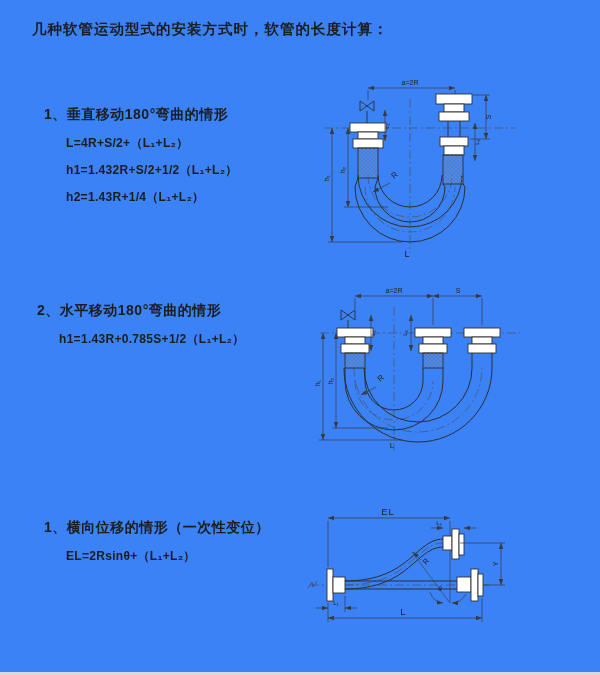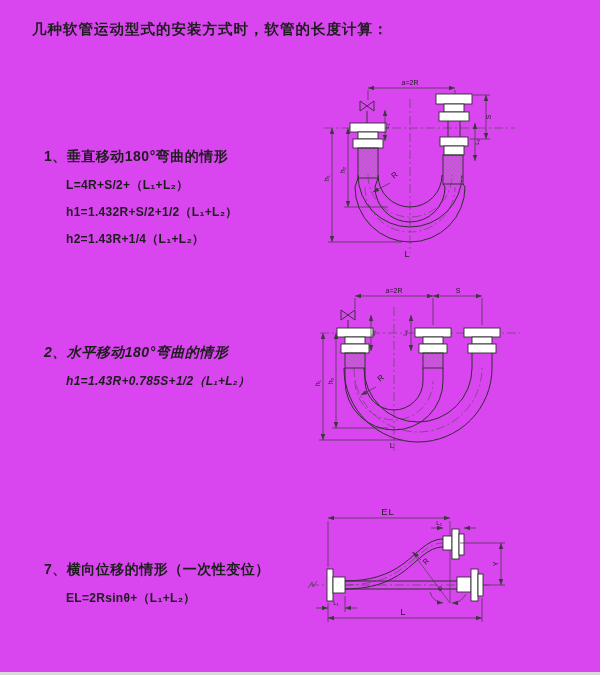--- a/index.html
+++ b/index.html
@@ -1,21 +1,21 @@
 <!DOCTYPE html>
 <html><head>
 <meta charset="utf-8">
 <style>
   html,body{margin:0;padding:0;background:#fff;}
-  .page{position:relative;width:600px;height:675px;background:#d946ef;overflow:hidden;
+  .page{position:relative;width:600px;height:675px;background:#3b82f6;overflow:hidden;
         font-family:"Liberation Sans","DejaVu Sans",sans-serif;color:#1d1d1d;}
   .title{position:absolute;left:32px;top:20px;font-size:14.5px;font-weight:bold;letter-spacing:1px;}
-  .section{position:absolute;margin-top:42px;}
+  .section{position:absolute;}
   .sec1{left:44px;top:104px;}
-  .sec2{left:44px;top:300px;font-style:italic;}
+  .sec2{left:37px;top:300px;}
   .sec3{left:44px;top:517px;}
   .sec-heading{font-size:14px;font-weight:bold;letter-spacing:0.5px;line-height:20px;}
   .formulas{margin:6px 0 0 22px;}
   .formula{font-size:12px;font-weight:600;line-height:27px;letter-spacing:0.3px;white-space:nowrap;}
   .diagram{position:absolute;}
   .d1{left:310px;top:75px;}
   .d2{left:308px;top:283px;}
   .d3{left:300px;top:495px;}
   svg text{font-family:"Liberation Sans","DejaVu Sans",sans-serif;fill:#222;}
   .scan-edge{position:absolute;left:0;bottom:0;width:600px;height:3px;background:#d9d9d9;}
@@ -37,21 +37,21 @@
   </div>
 
   <div class="section sec2">
     <div class="sec-heading">2、水平移动180°弯曲的情形</div>
     <div class="formulas">
       <div class="formula">h1=1.43R+0.785S+1/2（L₁+L₂）</div>
     </div>
   </div>
 
   <div class="section sec3">
-    <div class="sec-heading">7、横向位移的情形（一次性变位）</div>
+    <div class="sec-heading">1、横向位移的情形（一次性变位）</div>
     <div class="formulas">
       <div class="formula">EL=2Rsinθ+（L₁+L₂）</div>
     </div>
   </div>
 
   <svg class="diagram d1" width="290" height="185" viewBox="0 0 290 185">
     <defs>
       <marker id="ar1" markerWidth="6" markerHeight="5" refX="6" refY="2.25" orient="auto-start-reverse" markerUnits="userSpaceOnUse">
         <path d="M0 0 L6 2.25 L0 4.5 Z" fill="#3a3a3a"></path>
       </marker>

